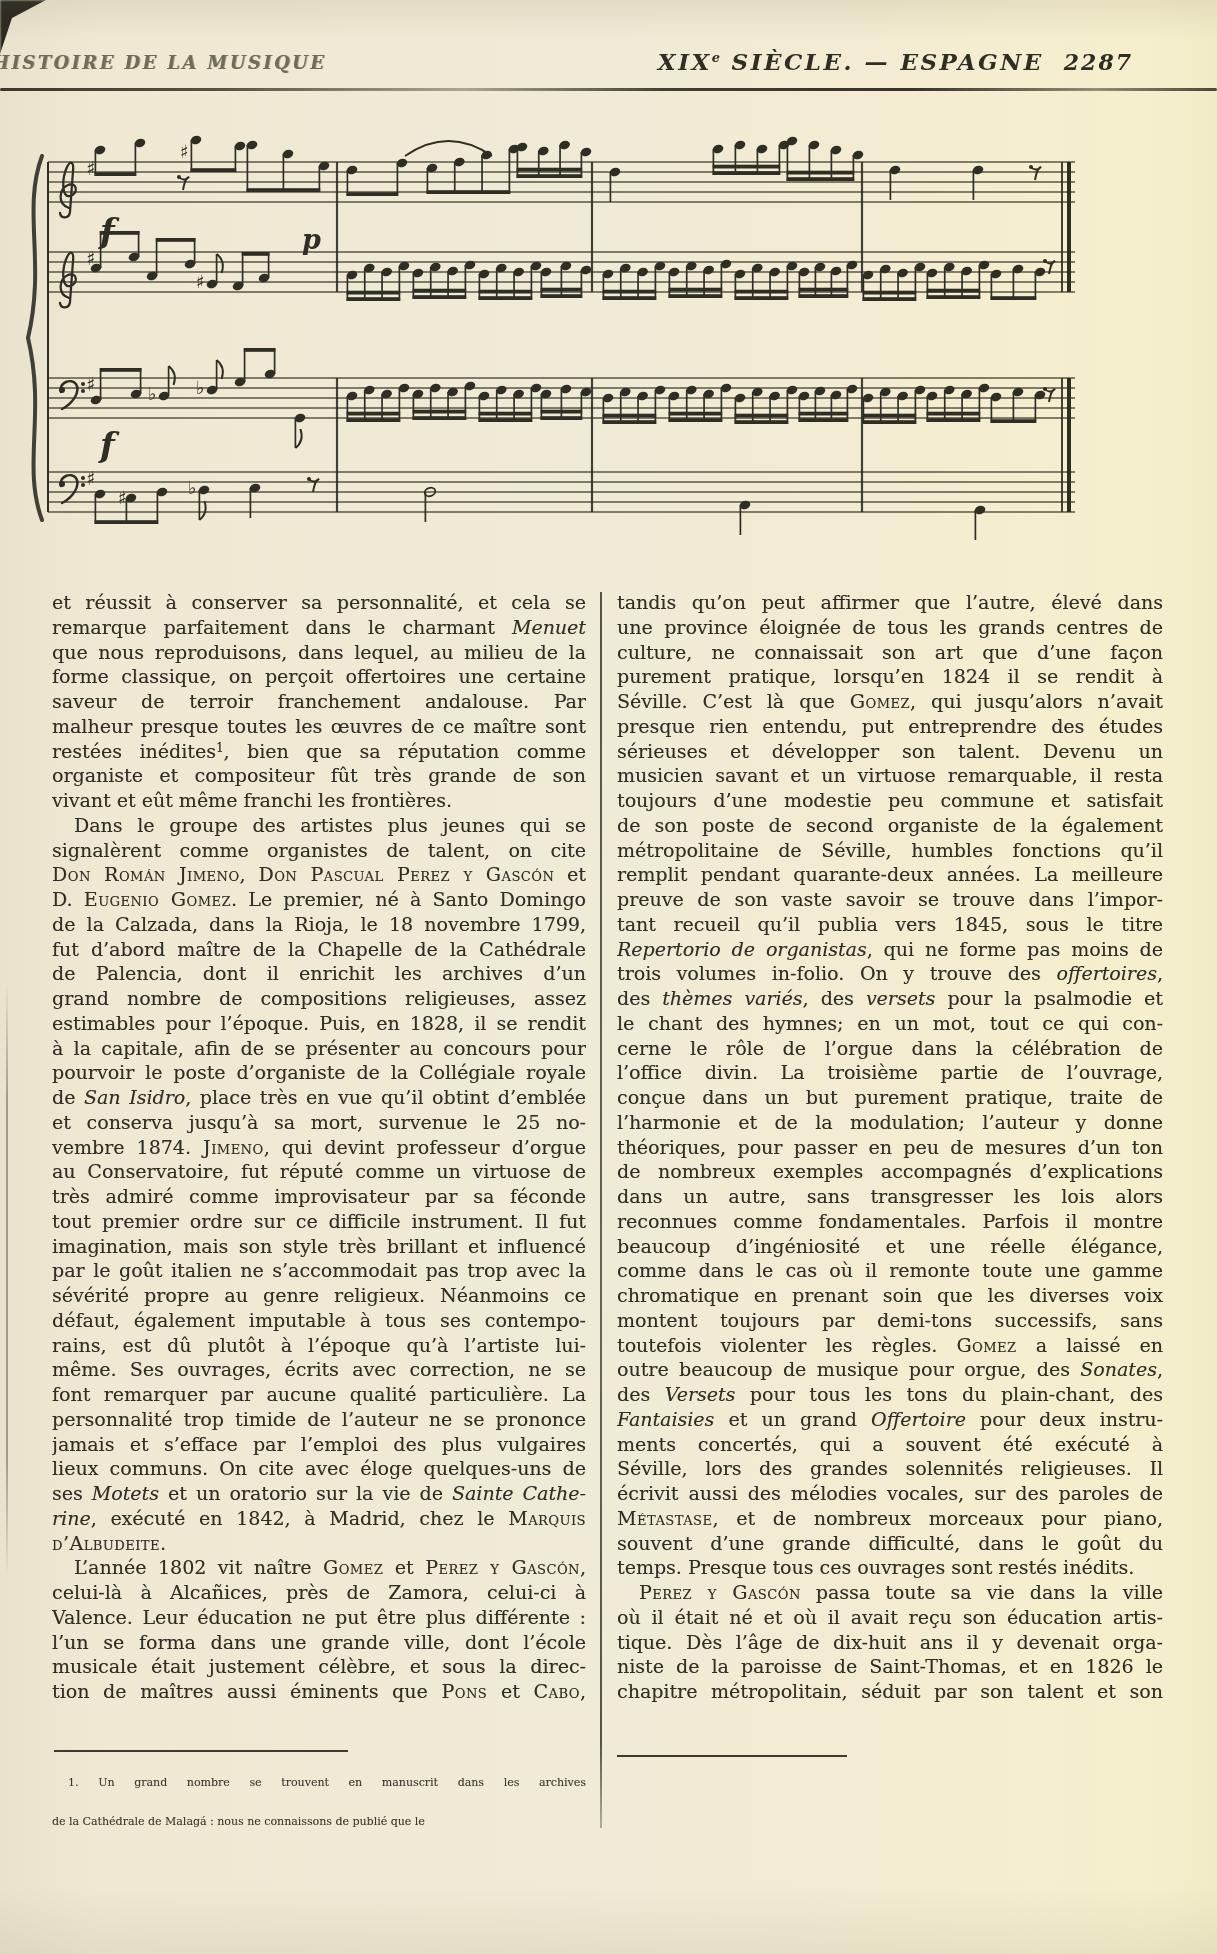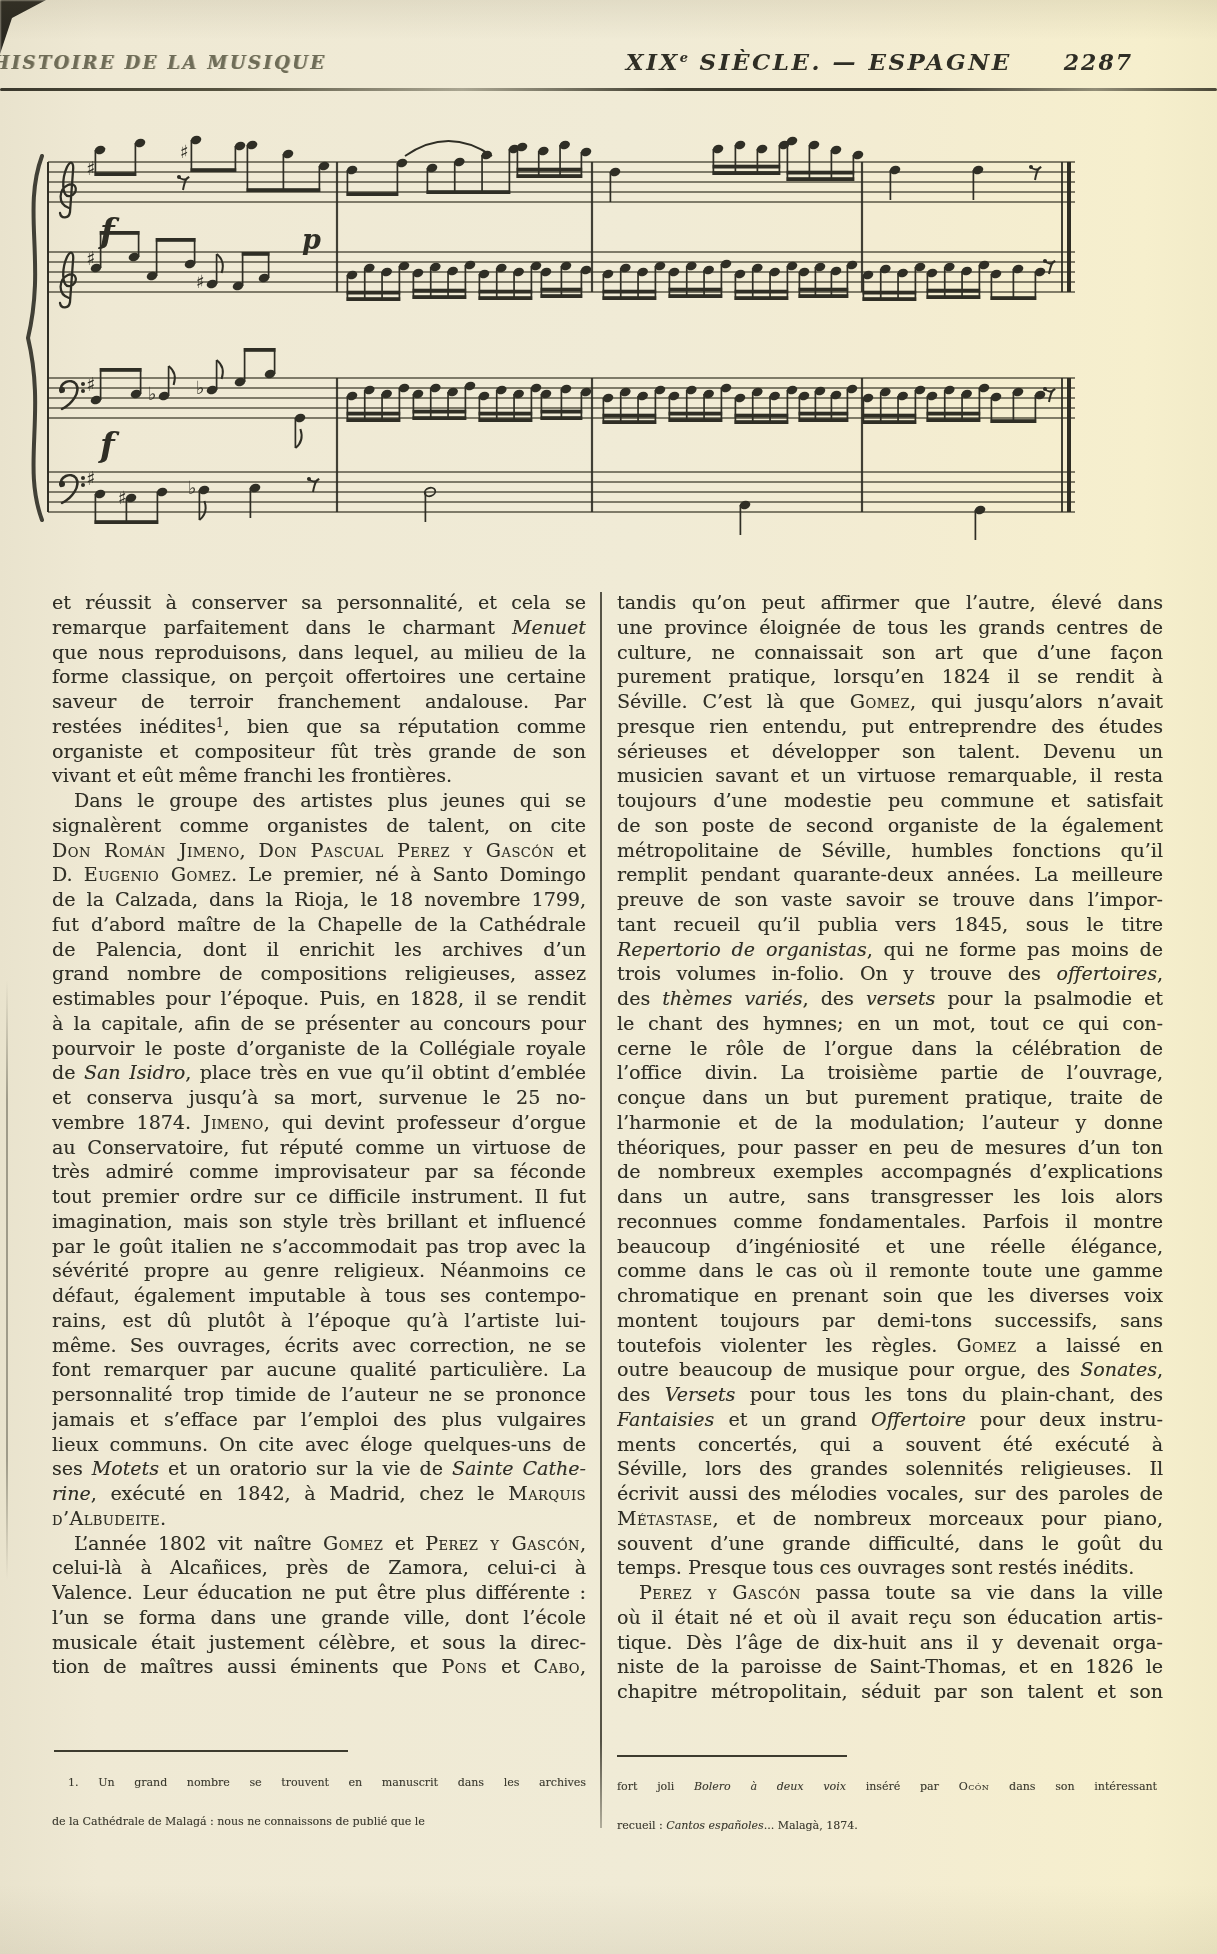--- a/index.html
+++ b/index.html
@@ -15,21 +15,21 @@
   .shade-top{position:absolute;left:0;right:0;top:0;height:40px;
     background:linear-gradient(0deg,rgba(0,0,0,0),rgba(120,110,80,.12));pointer-events:none;}
   .corner-blotch{position:absolute;left:0;top:0;width:52px;height:56px;
     background:#181711;clip-path:polygon(0 0,46px 0,12px 18px,0 54px);filter:blur(1.2px);opacity:.92;}
   .page-crease{position:absolute;left:6px;top:980px;width:2px;height:600px;
     background:linear-gradient(180deg,rgba(70,68,55,0),rgba(70,68,55,.45) 20%,rgba(70,68,55,.45) 80%,rgba(70,68,55,0));}
   
   .running-title{position:absolute;left:-8px;top:52px;
     font-style:italic;font-weight:bold;font-size:18px;letter-spacing:2.4px;
     color:#5e5c47;opacity:.88;text-shadow:1px 0 0 rgba(94,92,71,.55);white-space:nowrap;}
-  .section-head{position:absolute;right:84px;top:48px;display:flex;align-items:baseline;gap:52px;
+  .section-head{position:absolute;right:84px;top:48px;display:flex;align-items:baseline;gap:20px;
     color:var(--ink,#2e2d24);}
   .section-title{font-style:italic;font-weight:bold;font-size:23px;letter-spacing:2.5px;white-space:nowrap;}
   .section-title .sup{font-size:13px;vertical-align:8px;letter-spacing:1px;}
   .page-number{font-style:italic;font-weight:bold;font-size:22px;letter-spacing:2px;text-align:center;}
   .header-rule{position:absolute;left:0;top:88px;width:1217px;height:3px;
     background:linear-gradient(90deg,#3a382c 0%,#55523f 18%,rgba(85,82,63,.45) 38%,#403e30 55%,#35332a 75%,rgba(64,61,47,.55) 90%,#4a4737 100%);
     border-radius:2px;}
   
   #music-svg{position:absolute;left:0;top:0;}
   
@@ -472,20 +472,21 @@
       <circle cx="309" cy="479" r="2" fill="#2f2e25"></circle>
       <path d="M 405 156 Q 448.5 126 492 156" fill="none" stroke="#2f2e25" stroke-width="1.8"></path>
     </svg>
 
   <div class="col" id="left-column">
       <div class="line">et réussit à conserver sa personnalité, et cela se</div>
       <div class="line">remarque parfaitement dans le charmant <i>Menuet</i></div>
       <div class="line">que nous reproduisons, dans lequel, au milieu de la</div>
       <div class="line">forme classique, on perçoit offertoires une certaine</div>
       <div class="line">saveur de terroir franchement andalouse. Par</div>
+      <div class="line">malheur presque toutes les œuvres de ce maître sont</div>
       <div class="line">restées inédites<sup>1</sup>, bien que sa réputation comme</div>
       <div class="line">organiste et compositeur fût très grande de son</div>
       <div class="line nj">vivant et eût même franchi les frontières.</div>
       <div class="line ind">Dans le groupe des artistes plus jeunes qui se</div>
       <div class="line">signalèrent comme organistes de talent, on cite</div>
       <div class="line"><span class="sc">Don Román Jimeno</span>, <span class="sc">Don Pascual Perez y Gascón</span> et</div>
       <div class="line">D. <span class="sc">Eugenio Gomez</span>. Le premier, né à Santo Domingo</div>
       <div class="line">de la Calzada, dans la Rioja, le 18 novembre 1799,</div>
       <div class="line">fut d’abord maître de la Chapelle de la Cathédrale</div>
       <div class="line">de Palencia, dont il enrichit les archives d’un</div>
@@ -567,20 +568,16 @@
       <div class="line">chapitre métropolitain, séduit par son talent et son</div>
     </div>
   <div class="column-divider"></div>
 
   <div class="fn-sep" id="fn-sep-left"></div>
   <div class="fn-sep" id="fn-sep-right"></div>
   <div class="fn" id="footnote-left">
       <div class="line ind">1. Un grand nombre se trouvent en manuscrit dans les archives</div>
       <div class="line nj">de la Cathédrale de Malagá : nous ne connaissons de publié que le</div>
     </div>
-  <div class="fn" id="footnote-right">
-      <div class="line">fort joli <i>Bolero à deux voix</i> inséré par <span class="sc">Ocón</span> dans son intéressant</div>
-      <div class="line nj">recueil : <i>Cantos españoles</i>... Malagà, 1874.</div>
-    </div>
 
   <div class="shade-top"></div>
   <div class="shade-bottom"></div>
 </div>
 
 </body></html>

